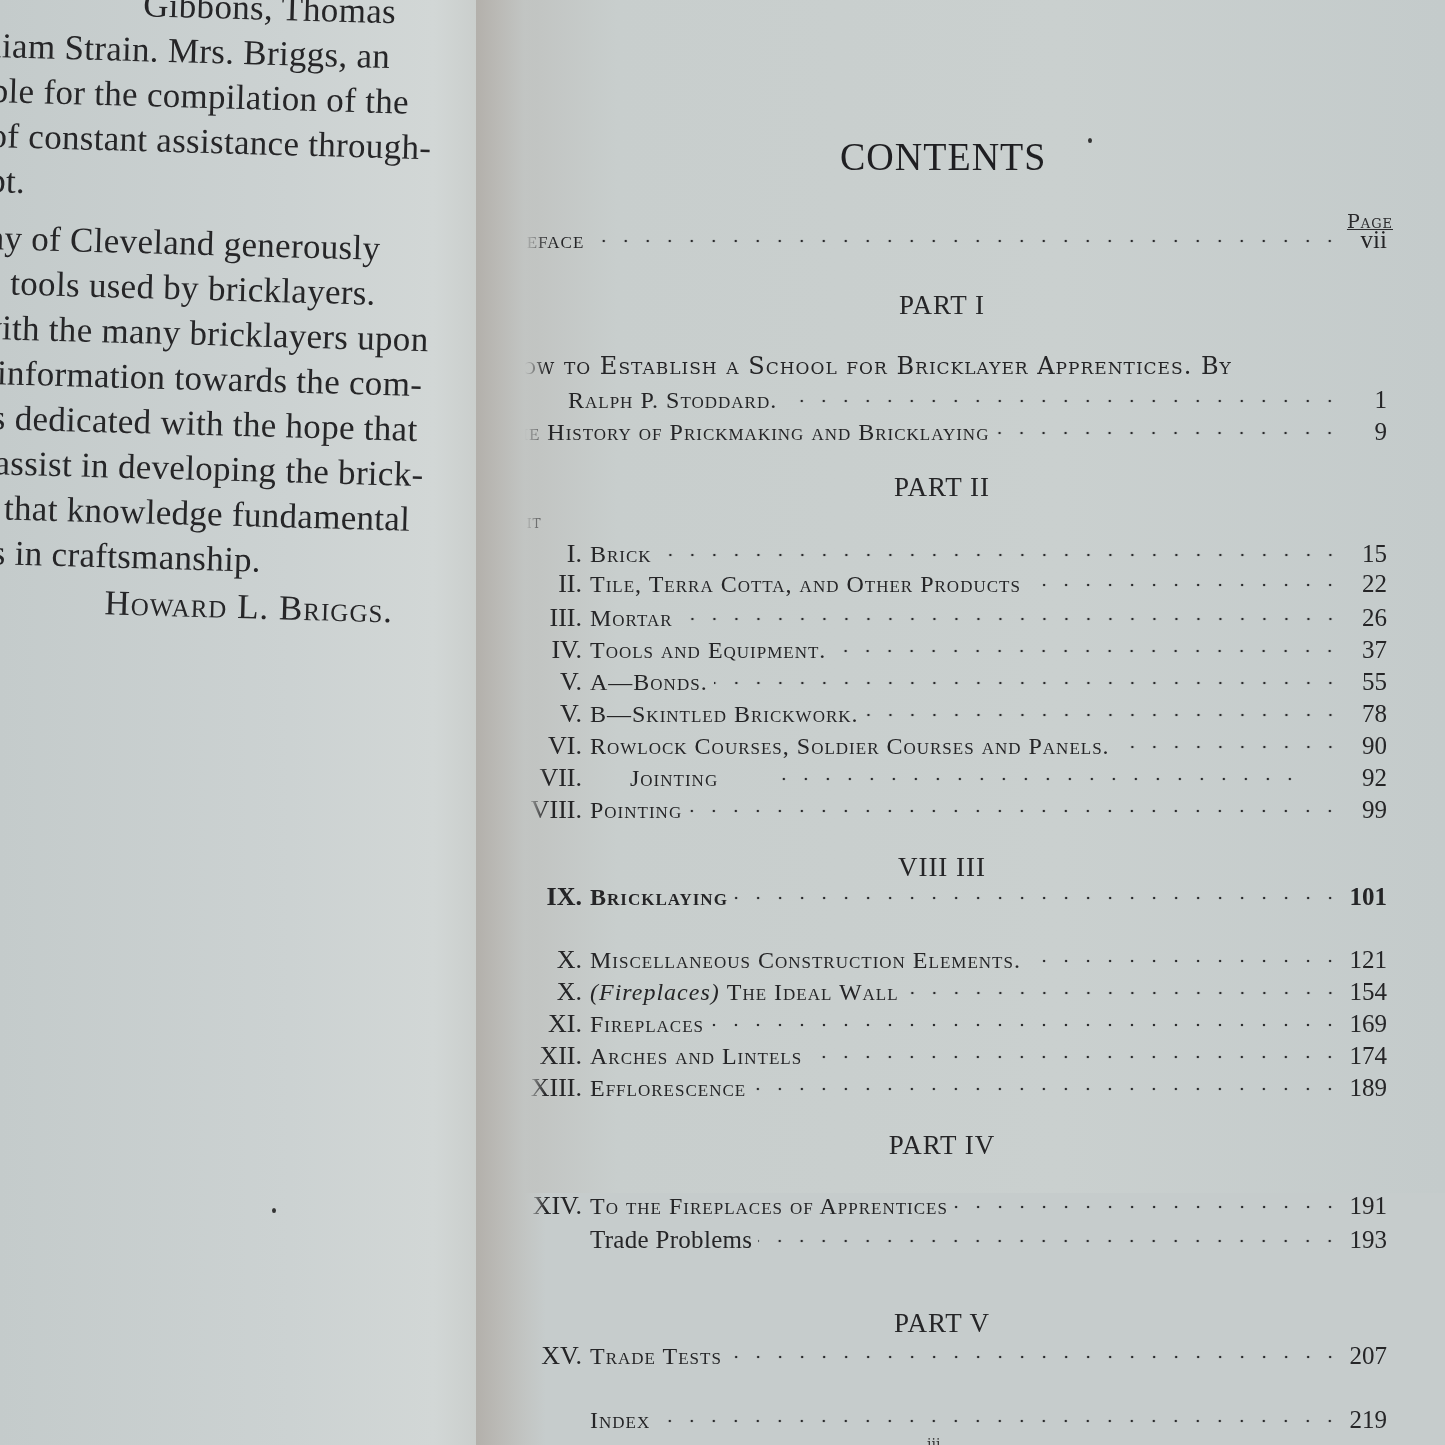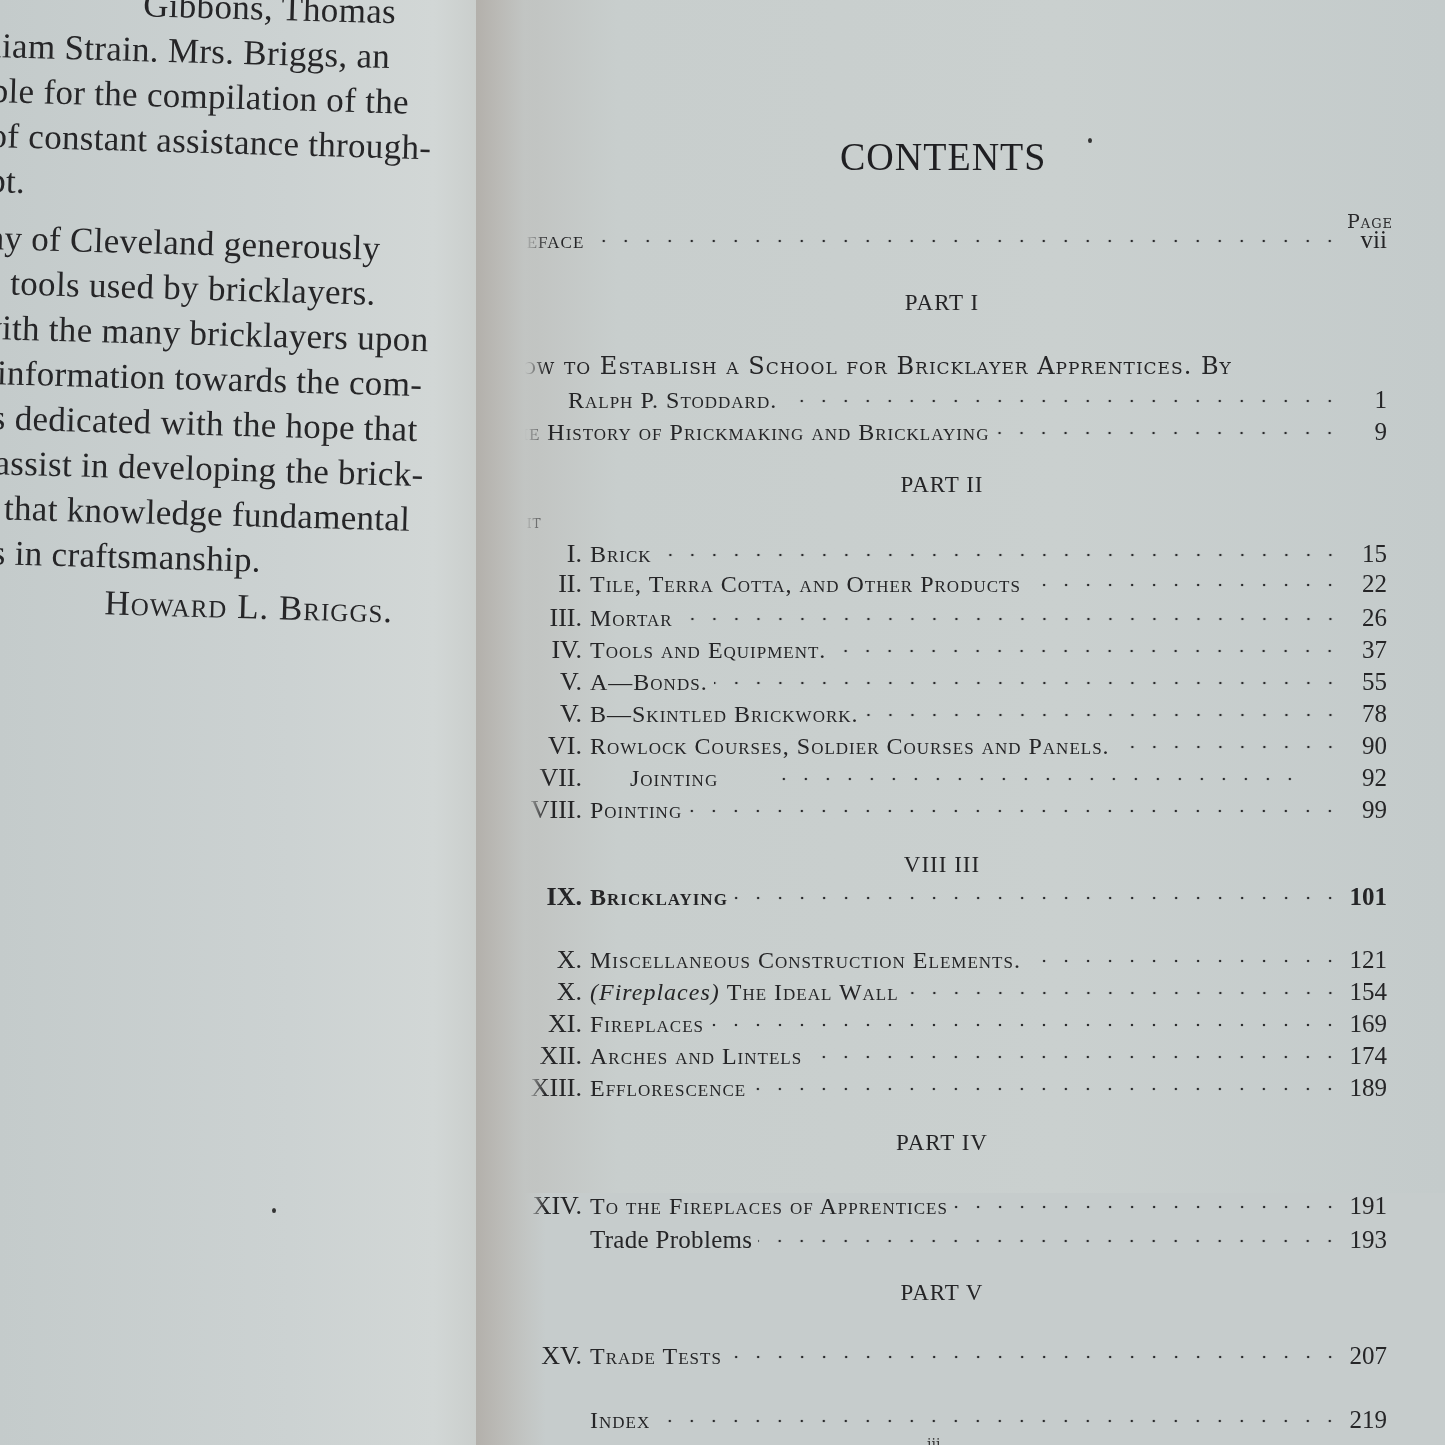--- a/index.html
+++ b/index.html
@@ -92,20 +92,21 @@
       background: #333;
     }
     .page-header {
       position: absolute;
       top: 210px;
       right: 52px;
       font-variant: small-caps;
       font-size: 19px;
       letter-spacing: 1px;
       color: #2a2a2c;
+      text-decoration: underline;
     }
     .toc-row {
       position: absolute;
       left: 18px;
       right: 58px;
       display: flex;
       align-items: baseline;
       font-family: "Liberation Serif", "DejaVu Serif", serif;
       font-size: 24px;
       color: #252527;
@@ -150,21 +151,21 @@
       min-width: 40px;
       text-align: right;
       letter-spacing: 0;
     }
     .part-heading {
       position: absolute;
       left: 0;
       width: 920px;
       text-align: center;
       font-family: "Liberation Serif", "DejaVu Serif", serif;
-      font-size: 23px;
+      font-size: 27px;
       letter-spacing: 1px;
       color: #252527;
     }
     .unit-label {
       position: absolute;
       left: 18px;
       top: 512px;
       font-variant: small-caps;
       font-size: 17px;
       letter-spacing: 1px;
@@ -350,21 +351,21 @@
       <span class="pg">191</span>
     </div>
     <div class="toc-row" style="top:1224px;">
       <span class="num"></span>
       <span class="title plain">Trade Problems</span>
       <span class="leader"></span>
       <span class="pg">193</span>
     </div>
     <div class="dash-mark"></div>
 
-    <div class="part-heading" style="top:1280px;">PART V</div>
+    <div class="part-heading" style="top:1308px;">PART V</div>
     <div class="toc-row" style="top:1340px;">
       <span class="num">XV.</span>
       <span class="title">Trade Tests</span>
       <span class="leader"></span>
       <span class="pg">207</span>
     </div>
     <div class="toc-row" style="top:1404px;">
       <span class="num"></span>
       <span class="title">Index</span>
       <span class="leader"></span>

